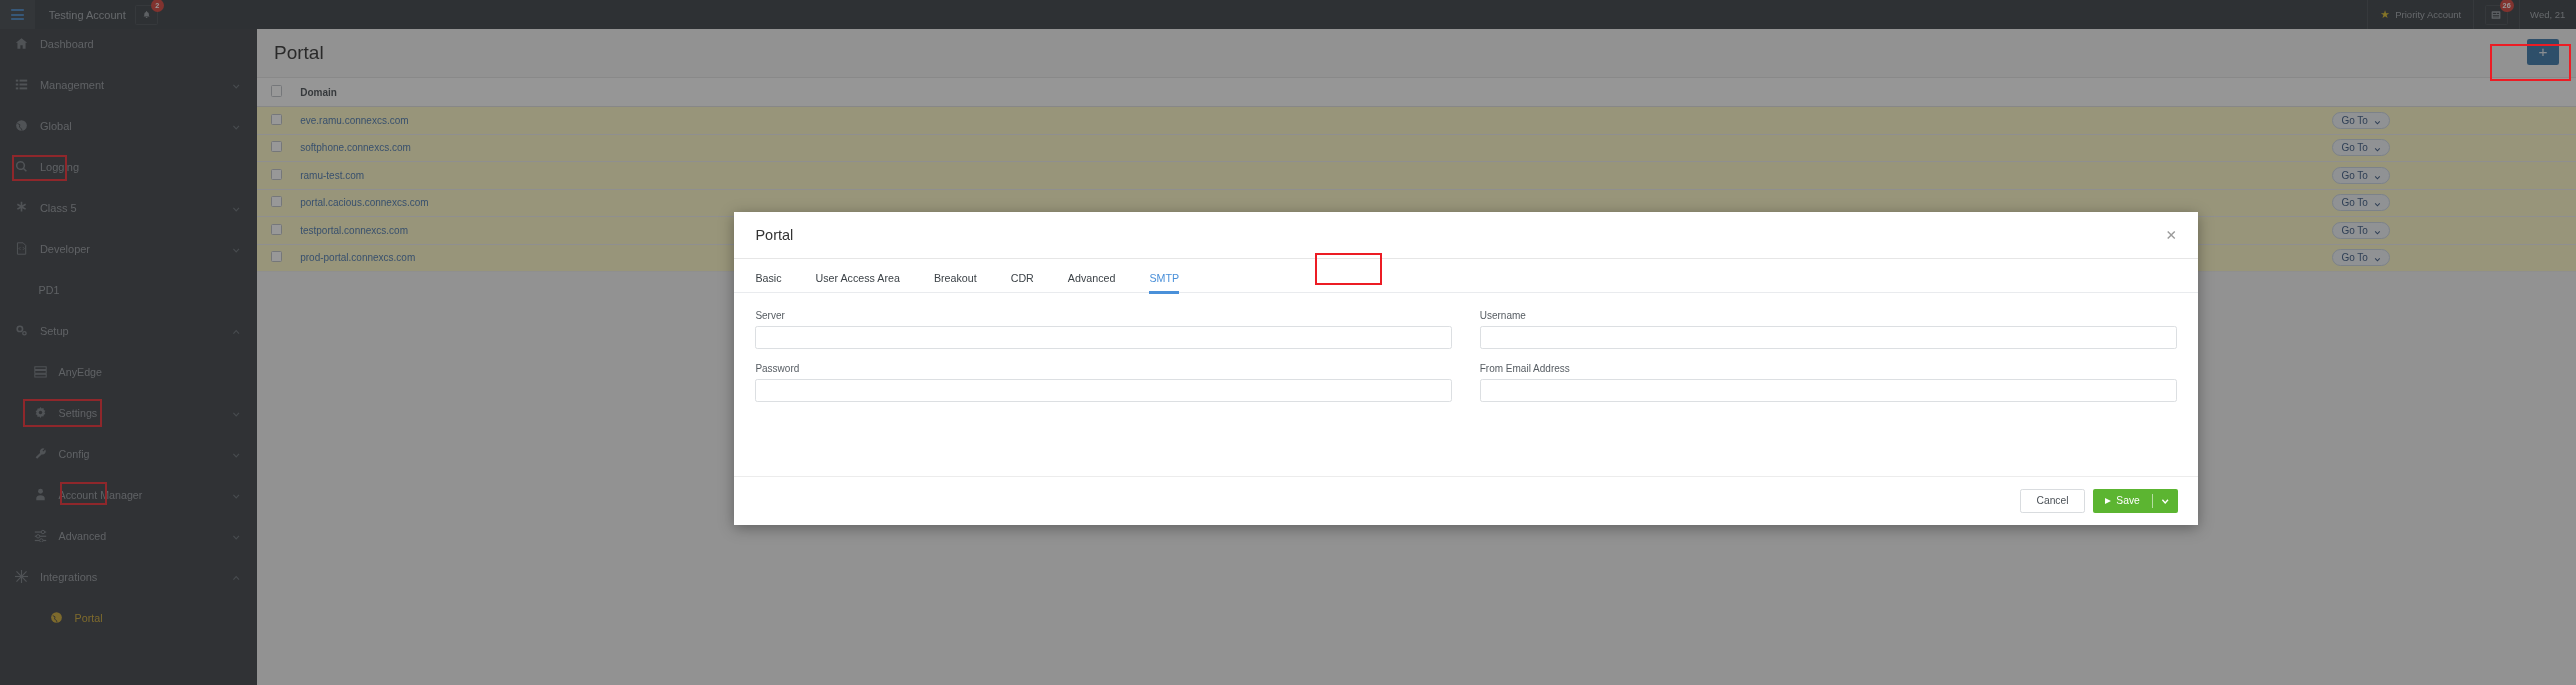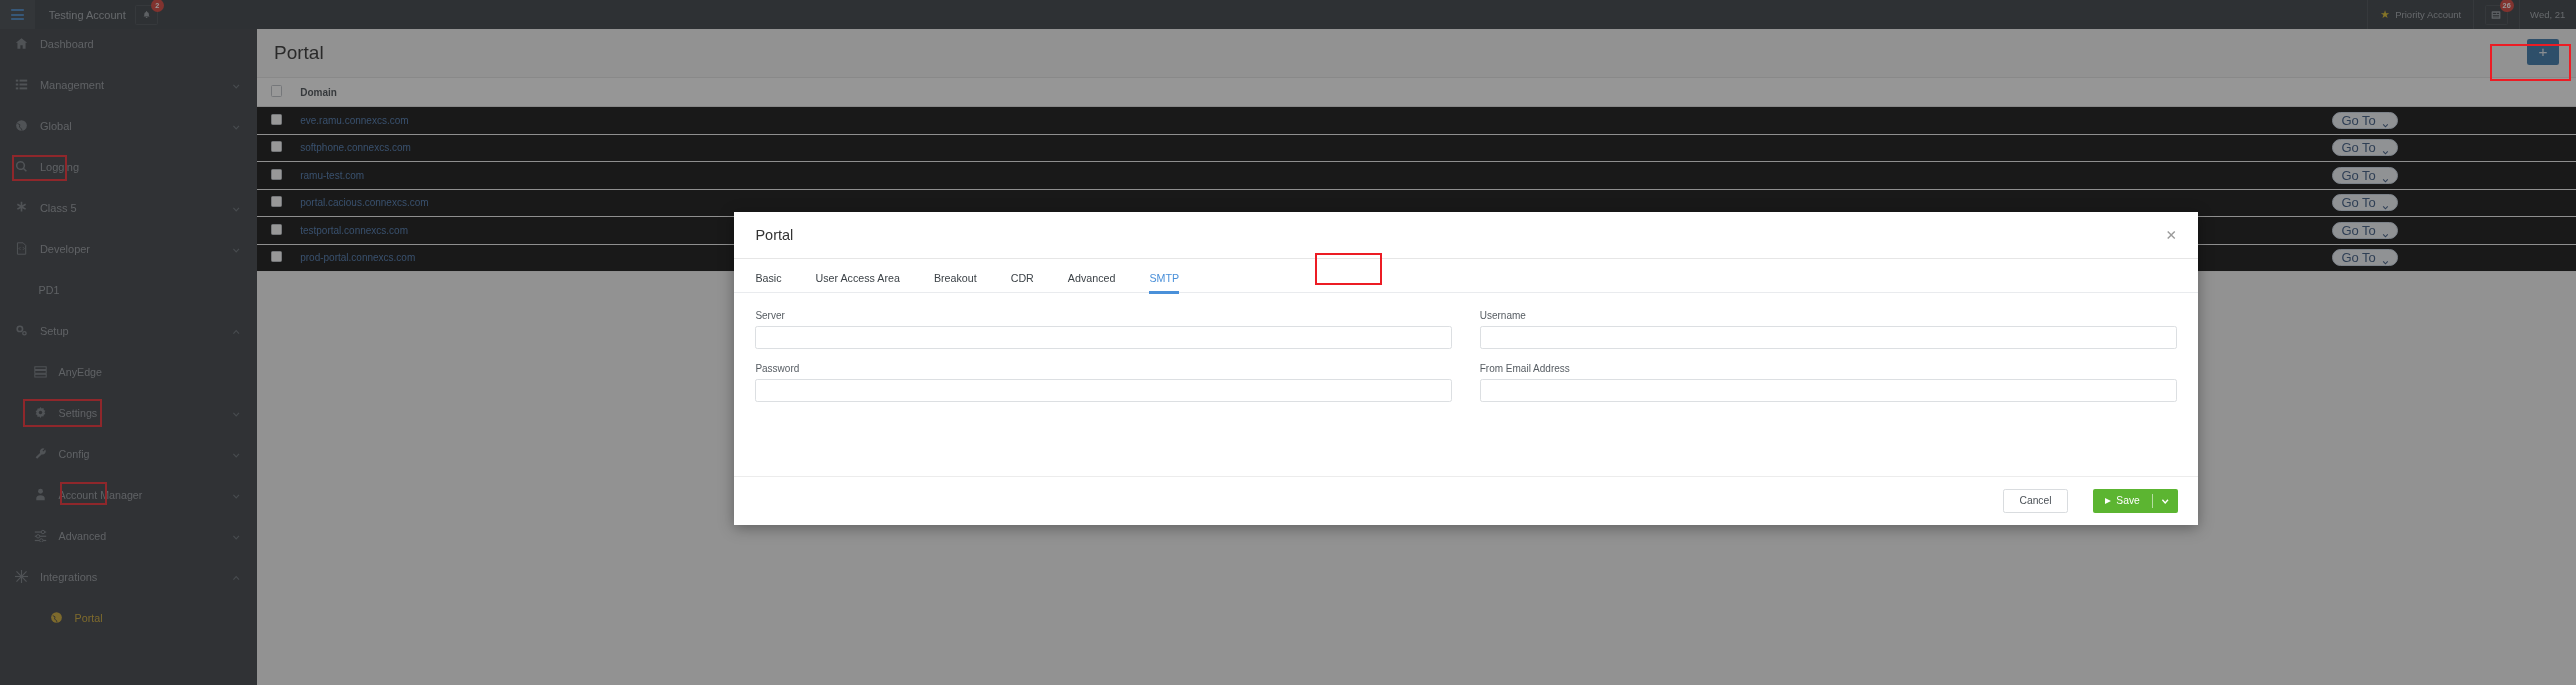--- a/index.html
+++ b/index.html
@@ -97,41 +97,41 @@
   }
   #page-title { font-size: 19px; color: #222; font-weight: 400; }
   #add-btn {
     position: absolute; right: 17px; top: 10px; width: 32px; height: 26px;
     background: #2b6ca3; border-radius: 2.3px; cursor: pointer;
     display: flex; align-items: center; justify-content: center;
   }
   #add-btn span { color: #dfe8f0; font-size: 15.3px; line-height: 1; font-weight: 300; }
 
   
-  #tbl { width: 100%; border-collapse: collapse; background: #000000; }
+  #tbl { width: 100%; border-collapse: collapse; background: #fef9c3; }
   #tbl thead th {
     height: 29px; font-size: 10px; color: #3b4147; font-weight: 600; text-align: left;
     border-top: 0.8px solid #e0e0e0; border-bottom: 0.8px solid #dcdcdc;
     background: #fafafa;
   }
   #tbl td {
     height: 27.5px; font-size: 10px; border-bottom: 0.8px solid #ececec; vertical-align: middle;
   }
   .c-check { width: 34px; padding-left: 13.7px; }
   .c-dom   { padding-left: 9.2px; }
   .c-act   { width: 244px; }
   .cb {
     width: 11.4px; height: 11.4px; border: 0.8px solid #b9bdc2; border-radius: 1.5px;
     background: #fff; display: inline-block; cursor: pointer;
   }
   .domlink { color: #3f6ea8; text-decoration: none; cursor: pointer; }
   .goto {
     display: inline-flex; align-items: center; gap: 6.1px;
     height: 17px; padding: 0 8.4px; border: 0.8px solid #c7d2e0; border-radius: 8.4px;
-    background: #eef2f7; color: #2d4d78; font-size: 13px; cursor: pointer;
+    background: #eef2f7; color: #2d4d78; font-size: 10px; cursor: pointer;
   }
   .goto .cv { width: 6.9px; height: 6.9px; }
   .goto .cv svg { width: 6.9px; height: 6.9px; stroke: #2d4d78; fill: none; stroke-width: 1.8; }
 
   
   #overlay {
     position: absolute; left: 0; top: 0; width: 2576px; height: 685px;
     background: rgba(50,50,50,0.5); z-index: 20;
   }
   #modal {
@@ -166,21 +166,21 @@
   .m-body { flex: 1; padding: 17px 21.4px 0 21.4px; }
   .f-grid { display: grid; grid-template-columns: 1fr 1fr; column-gap: 27.5px; row-gap: 13.7px; }
   .f-lbl { font-size: 10px; color: #565c62; margin-bottom: 5.3px; }
   .f-in {
     width: 100%; height: 23px; border: 0.8px solid #dcdfe2; border-radius: 2.3px;
     background: #fff; font-size: 10px; padding: 0 6.9px; color: #333;
     font-family: "Liberation Sans", sans-serif;
   }
   .m-foot {
     height: 49px; border-top: 0.8px solid #ececec; display: flex; align-items: center;
-    justify-content: flex-end; gap: 25px; padding: 0 20px;
+    justify-content: flex-end; gap: 8px; padding: 0 20px;
   }
   .btn-cancel {
     height: 24.4px; padding: 0 15.3px; border: 0.8px solid #d9dcdf; border-radius: 2.3px;
     background: #fff; color: #4b5157; font-size: 10.3px; cursor: pointer;
     font-family: "Liberation Sans", sans-serif;
   }
   .btn-save-grp { display: flex; height: 24.4px; border-radius: 2px; overflow: hidden; }
   .btn-save {
     display: flex; align-items: center; gap: 5.3px; height: 24.4px; padding: 0 12.2px;
     background: #5cb531; color: #fff; font-size: 10.3px; border: none; cursor: pointer;

